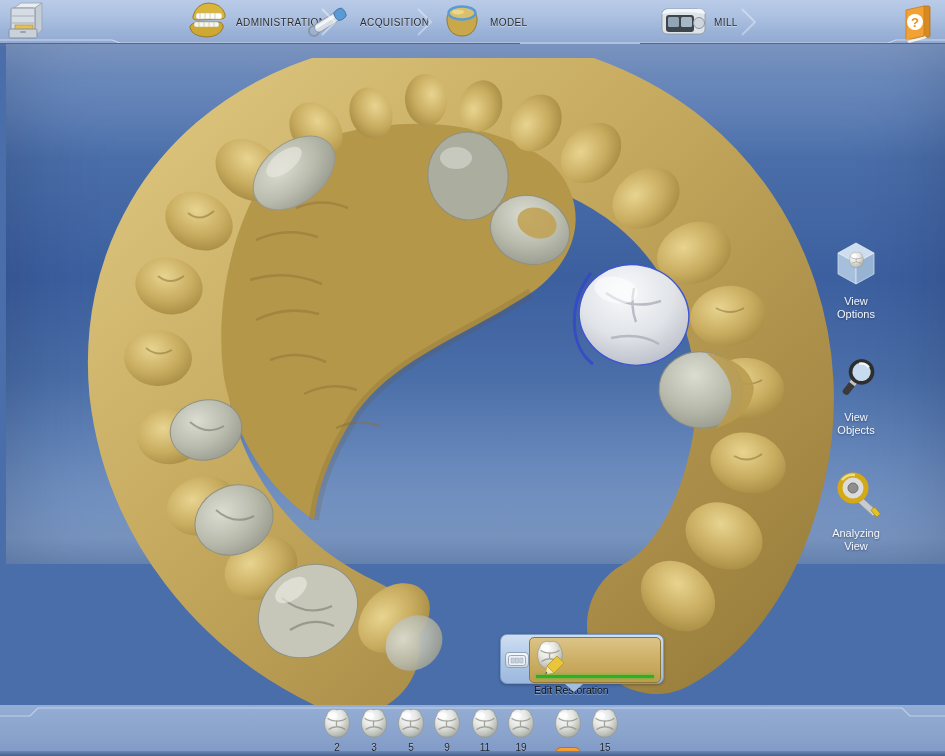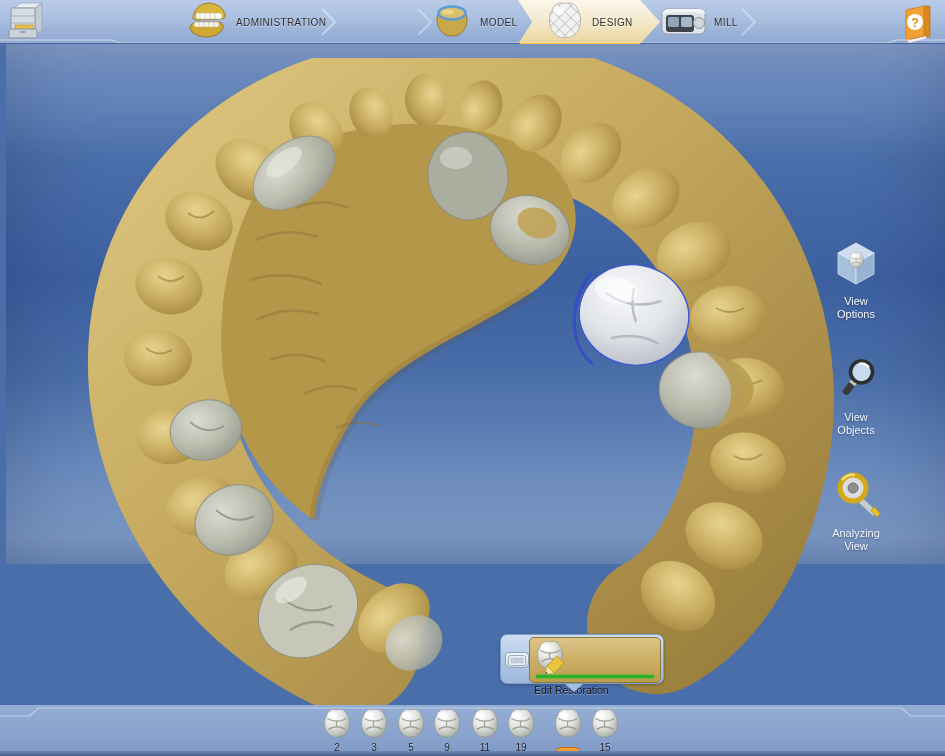--- a/index.html
+++ b/index.html
@@ -7,21 +7,21 @@
   .app{position:relative;width:945px;height:756px;overflow:hidden;background:#4a6ea9;}
 
   
   .topbar{position:absolute;left:0;top:0;width:945px;height:44px;
     background:linear-gradient(180deg,#b9cbe7 0%,#acc1e1 38%,#9bb2d8 72%,#91a9d2 100%);}
   .topbar-svg{position:absolute;left:0;top:0;width:945px;height:44px;pointer-events:none;}
   .navline{position:absolute;left:0;top:43px;width:945px;height:3px;
     background:linear-gradient(180deg,#46639b,#5c79ad);}
   .tab{position:absolute;top:0;height:44px;display:flex;align-items:center;gap:6px;cursor:pointer;}
   .tab-label{font-size:10px;color:#2e2e2e;letter-spacing:.4px;white-space:nowrap;text-shadow:0 1px 0 rgba(255,255,255,.45);}
-  .tab-admin{left:186px;} .tab-acq{left:306px;} .tab-model{left:430px;text-align:right;} .tab-mill{left:658px;}
+  .tab-admin{left:186px;} .tab-acq{left:306px;} .tab-model{left:440px;text-align:right;} .tab-mill{left:658px;}
   .design-chevron{position:absolute;left:518px;top:0;width:142px;height:44px;
     background:linear-gradient(180deg,#fbf7ea 0%,#f4ead0 45%,#eeddad 80%,#e9d49c 100%);
     clip-path:polygon(0% 0%,86% 0%,100% 50%,86% 100%,0% 100%,10% 50%);
     filter:drop-shadow(0 0 1px rgba(255,255,255,.9));}
   .tab-design{left:26px;position:absolute;top:0;height:44px;display:flex;align-items:center;gap:6px;}
   .design-underline{position:absolute;left:520px;top:43px;width:120px;height:4px;
     background:linear-gradient(180deg,#ffc232,#f59b00);}
   .cerec-logo{position:absolute;left:768px;top:10px;width:124px;text-align:center;
     font-size:24px;font-weight:bold;letter-spacing:9px;color:#c2cfe2;
     text-shadow:0 1px 1px rgba(255,255,255,.95),0 -1px 1px rgba(90,110,150,.55);}
@@ -111,52 +111,45 @@
           <rect x="10" y="13" width="26" height="6" rx="2" fill="#fdfdfa" stroke="#b9b28f" stroke-width="0.5"></rect>
           <path d="M14,13 v6 M19,13 v6 M24,13 v6 M29,13 v6" stroke="#c4bd9a" stroke-width="0.7"></path>
           <path d="M4,26 Q8,21 15,22 L33,22 Q38,23 37,28 Q33,37 20,37 Q6,36 4,28 Z" fill="#cfa832" stroke="#8a6d1f" stroke-width="0.8"></path>
           <rect x="8" y="22" width="25" height="5" rx="2" fill="#f6f4ec" stroke="#b9b28f" stroke-width="0.5"></rect>
           <path d="M13,22 v5 M18,22 v5 M23,22 v5 M28,22 v5" stroke="#c4bd9a" stroke-width="0.7"></path>
         </svg>
       </span>
       <span class="tab-label">ADMINISTRATION</span>
     </div>
 
+    <div class="tab tab-acq">
+      <span>
+        <svg width="48" height="40" viewBox="0 0 48 40">
+          <circle cx="8" cy="31" r="5" fill="none" stroke="#8d959f" stroke-width="2"></circle>
+          <g transform="rotate(-32 24 20)">
+            <rect x="6" y="16" width="31" height="9" rx="4.5" fill="#d6dde4" stroke="#8d959f" stroke-width="0.8"></rect>
+            <rect x="8" y="17.5" width="22" height="3" rx="1.5" fill="#f2f6fa"></rect>
+            <rect x="30" y="15" width="11" height="11" rx="4" fill="#5b9bd5" stroke="#3e6f9e" stroke-width="0.8"></rect>
+          </g>
+        </svg>
+      </span>
+      <span class="tab-label">ACQUISITION</span>
+    </div>
 
     <div class="tab tab-model">
       <span>
         <svg width="44" height="40" viewBox="0 0 44 40">
           <path d="M22,7 C32,7 38,13 37,21 C36,31 30,36 22,36 C14,36 8,31 7,21 C6,13 12,7 22,7 Z" fill="#c9a84c" stroke="#8a6d1f" stroke-width="0.8"></path>
           <ellipse cx="22" cy="13" rx="13.5" ry="6.5" fill="#d9c06e" stroke="#5b9bd5" stroke-width="2.4"></ellipse>
           <ellipse cx="18" cy="12" rx="6" ry="2.5" fill="#ecd98f" opacity="0.9"></ellipse>
         </svg>
       </span>
       <span class="tab-label">MODEL</span>
     </div>
 
-    <div class="design-chevron">
-      <div class="tab tab-design">
-        <span>
-          <svg width="42" height="40" viewBox="0 0 32 34">
-            <defs>
-                <clipPath id="wtc">
-                  <path d="M16,3 C21,1 26,4 27,9 C30,13 30,21 27,26 C24,31 20,32 16,32 C12,32 8,31 5,26 C2,21 2,13 5,9 C6,4 11,1 16,3 Z"></path>
-                </clipPath>
-              </defs>
-            <path d="M16,3 C21,1 26,4 27,9 C30,13 30,21 27,26 C24,31 20,32 16,32 C12,32 8,31 5,26 C2,21 2,13 5,9 C6,4 11,1 16,3 Z" fill="#f1f1ef" stroke="#b5b5b2" stroke-width="0.8"></path>
-            <g clip-path="url(#wtc)" stroke="#9d9d9a" stroke-width="0.6" opacity="0.85">
-              <path d="M-6,8 L26,40 M0,4 L32,36 M6,0 L38,32 M12,-4 L44,28 M-10,16 L22,48"></path>
-              <path d="M38,8 L6,40 M32,4 L0,36 M26,0 L-6,32 M20,-4 L-12,28 M42,16 L10,48"></path>
-            </g>
-            <ellipse cx="11" cy="9" rx="5" ry="3.5" fill="#ffffff" opacity="0.85"></ellipse>
-          </svg>
-        </span>
-        <span class="tab-label">DESIGN</span>
-      </div>
-    </div>
 
     <div class="tab tab-mill">
       <span>
         <svg width="50" height="40" viewBox="0 0 50 40">
           <rect x="4" y="9" width="43" height="25" rx="5" fill="#dde3e9" stroke="#8d959f" stroke-width="0.8"></rect>
           <path d="M4,14 q22,-4 43,0 l0,-1 q-2,-5 -8,-4 l-28,0 q-5,0 -7,5 Z" fill="#f2f6fa"></path>
           <rect x="8" y="15" width="28" height="17" rx="3" fill="#3e454d"></rect>
           <rect x="10" y="17" width="11" height="10" rx="1.5" fill="#9fb6c8" opacity="0.85"></rect>
           <rect x="23" y="17" width="11" height="10" rx="1.5" fill="#b8cddc" opacity="0.85"></rect>
           <circle cx="41" cy="23" r="5.5" fill="#cfd6dd" stroke="#8d959f"></circle>

